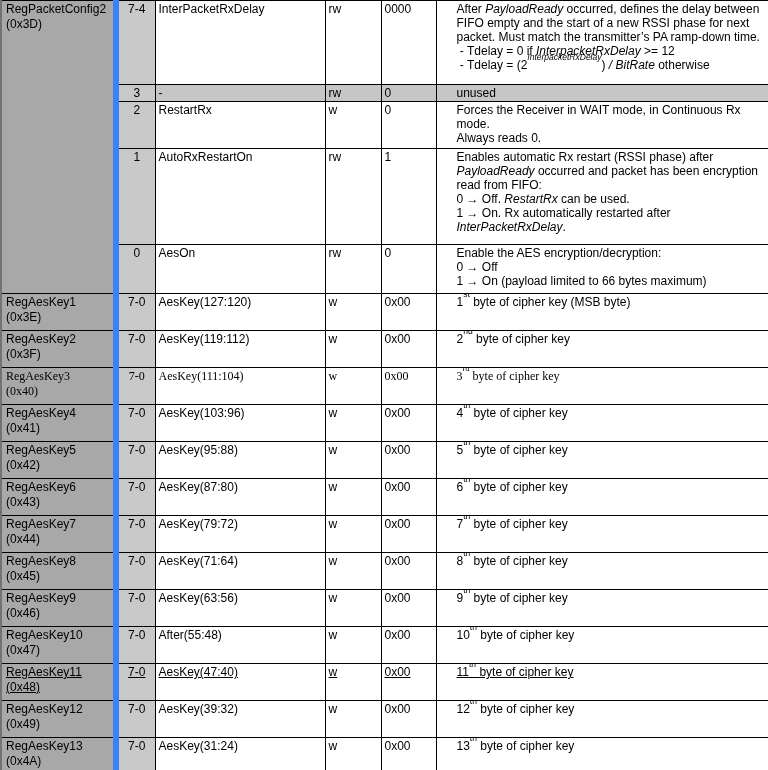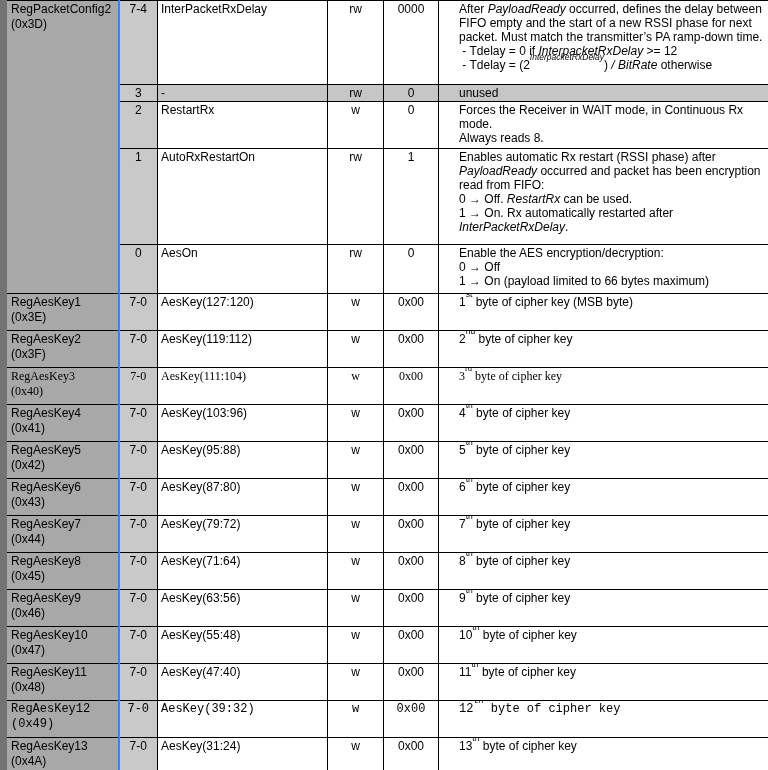--- a/index.html
+++ b/index.html
@@ -16,31 +16,31 @@
   }
   td {
     border: 1px solid #000;
     vertical-align: top;
     padding: 1px 3px;
     line-height: 14px;
     overflow: hidden;
   }
   td.reg-cell {
     background: #a8a8a8;
-    border-left: 7px solid #737373;
+    border-left: 2px solid #737373;
     padding-left: 4px;
     line-height: 15px;
   }
   td.bits-cell {
     background: #c9c9c9;
     text-align: center;
-    border-left: 2px solid #3b82f6;
+    border-left: 6px solid #3b82f6;
   }
   td.field-cell { text-align: left; }
-  td.mode-cell, td.default-cell { text-align: center; }
+  td.mode-cell, td.default-cell { text-align: left; }
   td.desc-cell { padding: 1px 20px; }
   tr.shaded td.field-cell,
   tr.shaded td.mode-cell,
   tr.shaded td.default-cell,
   tr.shaded td.desc-cell { background: #c6c6c6; }
   .it { font-style: italic; }
   sup {
     font-size: 8.5px;
     line-height: 0;
     position: relative;
@@ -88,21 +88,21 @@
         </td>
       </tr>
       <tr style="height: 47px;">
         <td class="bits-cell">2</td>
         <td class="field-cell">RestartRx</td>
         <td class="mode-cell">w</td>
         <td class="default-cell">0</td>
         <td class="desc-cell">
           <div class="desc-line"><span>Forces the Receiver in WAIT mode, in Continuous Rx</span></div>
           <div class="desc-line"><span>mode.</span></div>
-          <div class="desc-line"><span>Always reads 8.</span></div>
+          <div class="desc-line"><span>Always reads 0.</span></div>
         </td>
       </tr>
       <tr style="height: 96px;">
         <td class="bits-cell">1</td>
         <td class="field-cell">AutoRxRestartOn</td>
         <td class="mode-cell">rw</td>
         <td class="default-cell">1</td>
         <td class="desc-cell">
           <div class="desc-line"><span>Enables automatic Rx restart (RSSI phase) after</span></div>
           <div class="desc-line"><span class="it">PayloadReady</span><span> occurred and packet has been encryption</span></div>
@@ -239,41 +239,41 @@
         <td class="desc-cell">
           <div class="desc-line"><span>9</span><sup>th</sup><span> byte of cipher key</span></div>
         </td>
       </tr>
       <tr style="height: 37px; margin-top: 42px;">
         <td class="reg-cell" rowspan="1">
           <div>RegAesKey10</div>
           <div>(0x47)</div>
         </td>
         <td class="bits-cell">7-0</td>
-        <td class="field-cell">AesKey(55:48)</td>
+        <td class="field-cell">After(55:48)</td>
         <td class="mode-cell">w</td>
         <td class="default-cell">0x00</td>
         <td class="desc-cell">
           <div class="desc-line"><span>10</span><sup>th</sup><span> byte of cipher key</span></div>
         </td>
       </tr>
-      <tr style="height: 37px;">
+      <tr style="height: 37px; text-decoration: underline;">
         <td class="reg-cell" rowspan="1">
           <div>RegAesKey11</div>
           <div>(0x48)</div>
         </td>
         <td class="bits-cell">7-0</td>
         <td class="field-cell">AesKey(47:40)</td>
         <td class="mode-cell">w</td>
         <td class="default-cell">0x00</td>
         <td class="desc-cell">
           <div class="desc-line"><span>11</span><sup>th</sup><span> byte of cipher key</span></div>
         </td>
       </tr>
-      <tr style="height: 37px; font-family: Liberation Mono, monospace;">
+      <tr style="height: 37px;">
         <td class="reg-cell" rowspan="1">
           <div>RegAesKey12</div>
           <div>(0x49)</div>
         </td>
         <td class="bits-cell">7-0</td>
         <td class="field-cell">AesKey(39:32)</td>
         <td class="mode-cell">w</td>
         <td class="default-cell">0x00</td>
         <td class="desc-cell">
           <div class="desc-line"><span>12</span><sup>th</sup><span> byte of cipher key</span></div>

